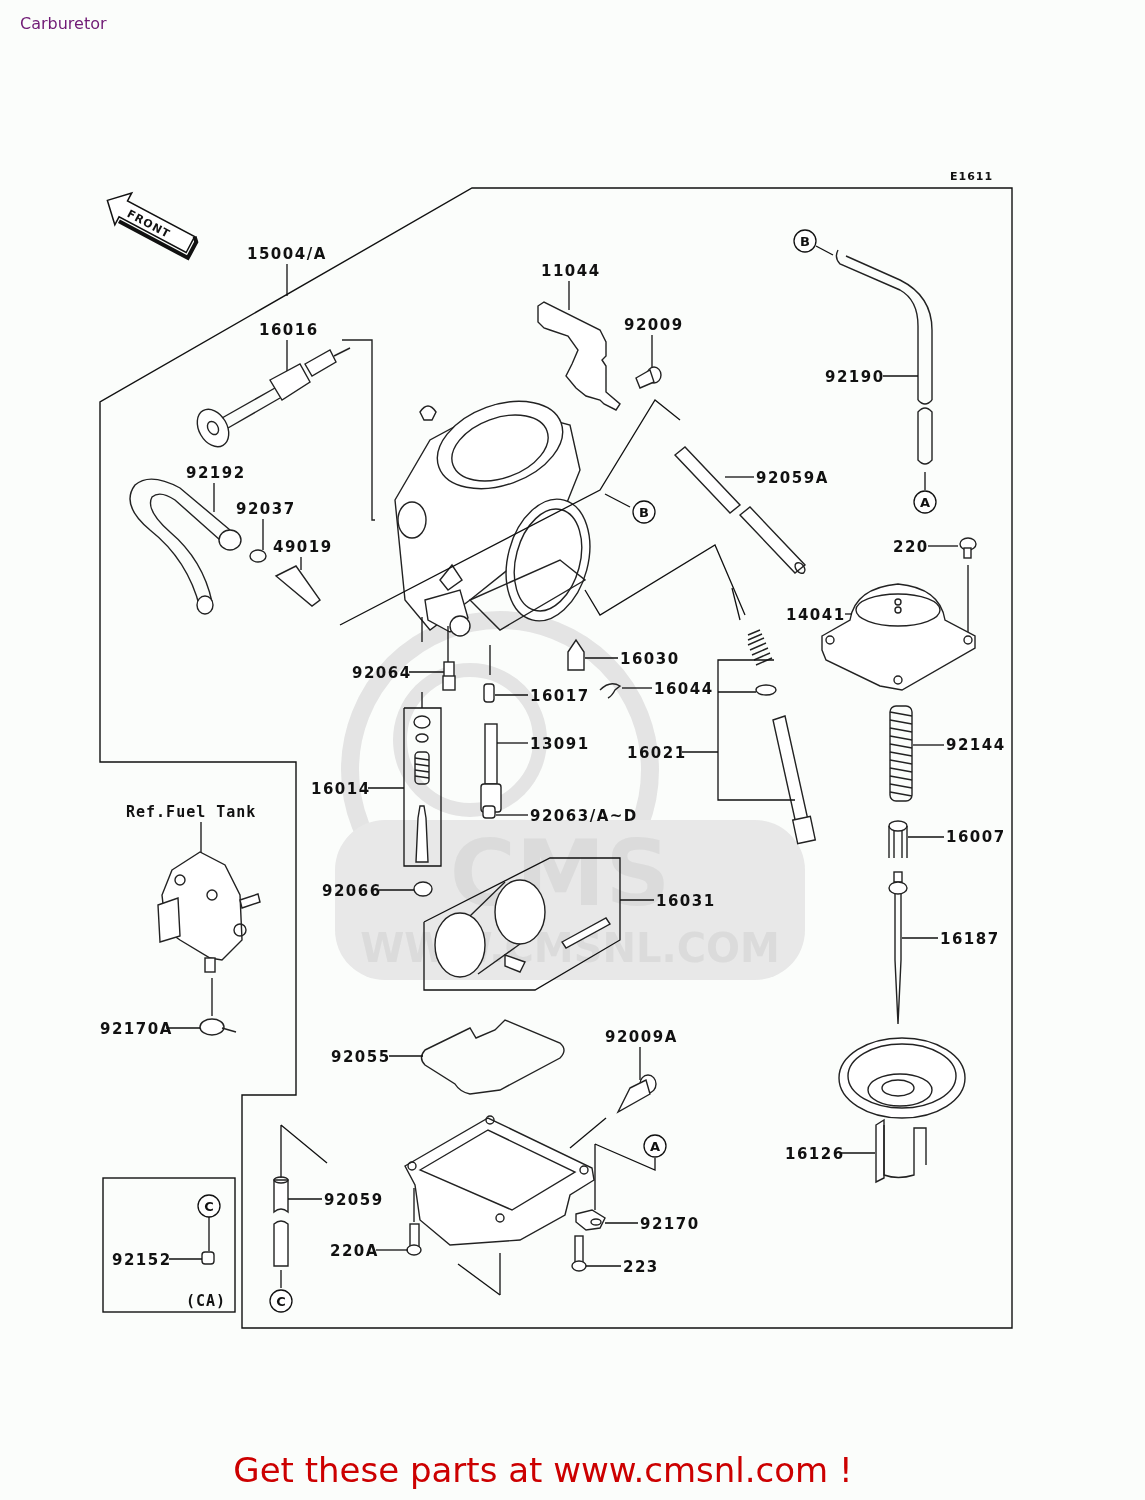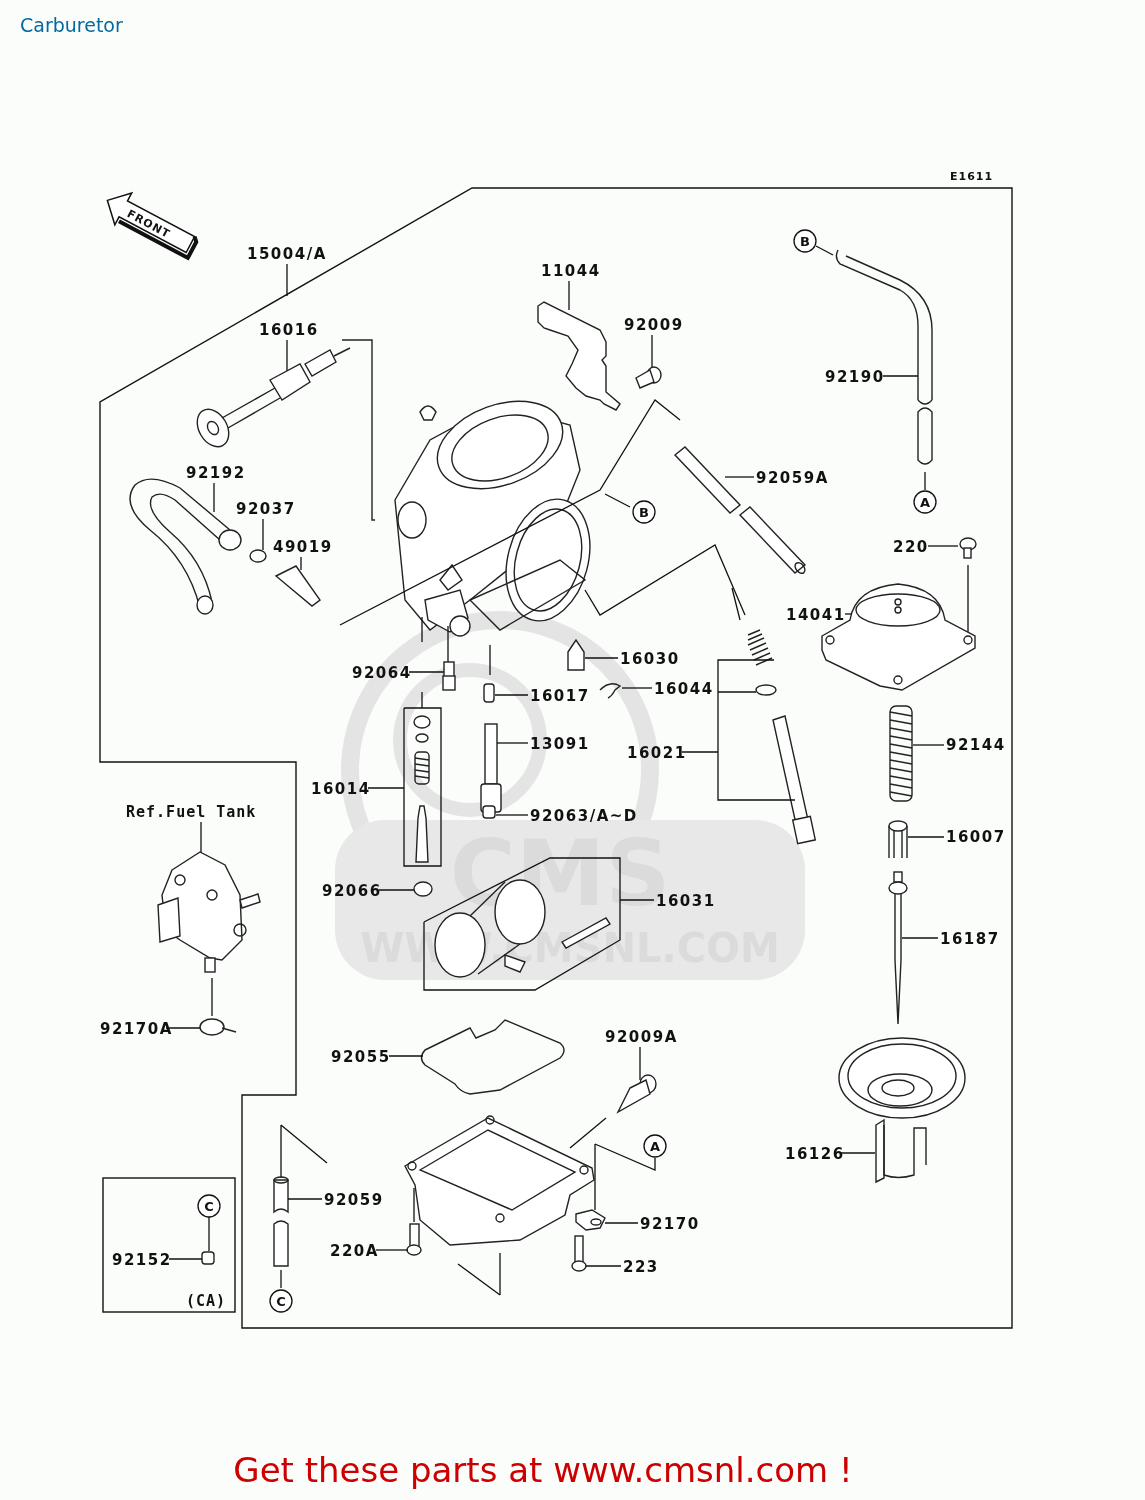--- a/index.html
+++ b/index.html
@@ -1,17 +1,17 @@
 <!DOCTYPE html>
 <html><head>
 <meta charset="utf-8">
 <style>
   html, body { margin:0; padding:0; background:#fbfdfb; }
   body { width:1145px; height:1500px; position:relative; overflow:hidden; font-family:"DejaVu Sans", sans-serif; }
-  .page-title { position:absolute; left:20px; top:14px; font-size:19px; color:#0369a1; font-family:"DejaVu Sans", sans-serif; }
+  .page-title { position:absolute; left:20px; top:14px; font-size:16px; color:#701a75; font-family:"DejaVu Sans", sans-serif; }
   .footer { position:absolute; left:0; width:1086px; top:1450px; text-align:center; font-size:34px; color:#cc0000; font-family:"DejaVu Sans", sans-serif; }
   svg.diagram { position:absolute; left:0; top:0; }
   svg text.lbl { font-family:"DejaVu Sans", sans-serif; font-weight:bold; font-size:15px; fill:#111; letter-spacing:1.5px; }
   svg text.code { font-family:"DejaVu Sans", sans-serif; font-weight:bold; font-size:11px; fill:#111; letter-spacing:1px; }
   svg text.ref { font-family:"DejaVu Sans Mono", monospace; font-weight:bold; font-size:15px; fill:#111; letter-spacing:1px; }
   svg text.circ { font-family:"DejaVu Sans", sans-serif; font-weight:bold; font-size:13px; fill:#111; }
   svg text.wm { font-family:"DejaVu Sans", sans-serif; font-weight:bold; fill:#d8d8d8; }
   .part { fill:none; stroke:#222; stroke-width:1.4; }
   .partf { fill:#fff; stroke:#222; stroke-width:1.4; }
   .leader { fill:none; stroke:#111; stroke-width:1.3; }

